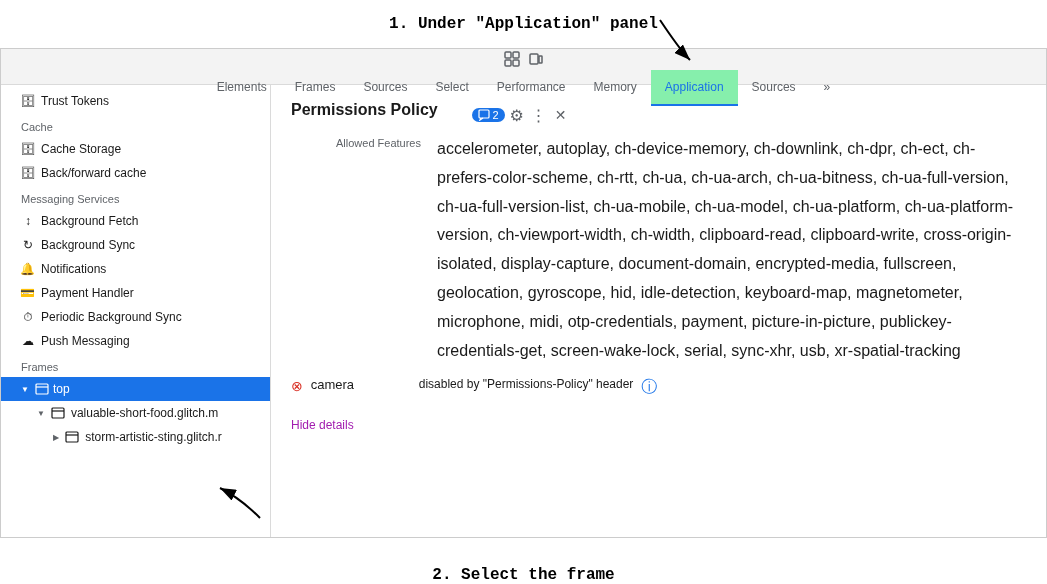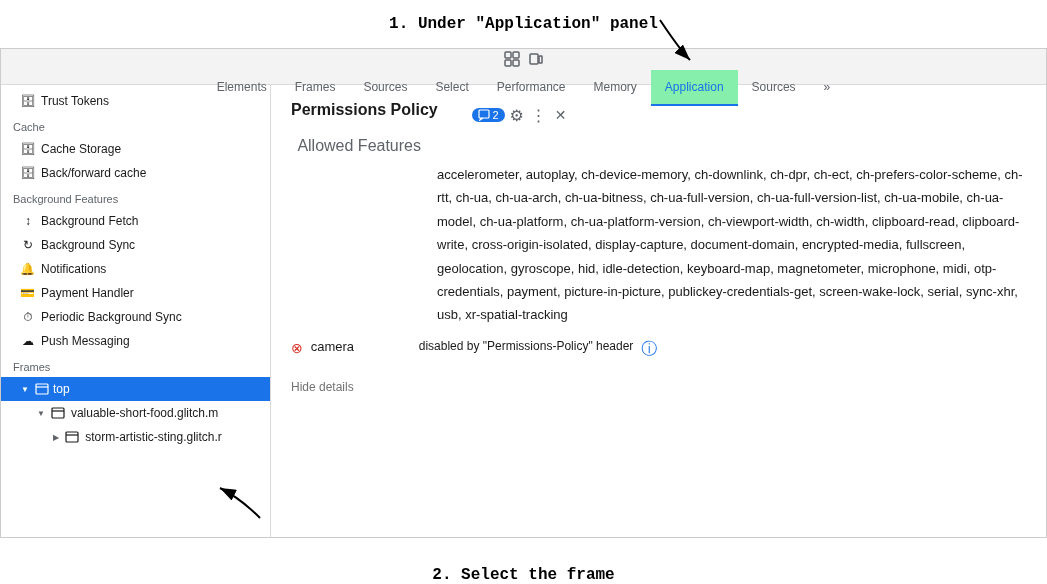--- a/index.html
+++ b/index.html
@@ -162,21 +162,21 @@
       width: 270px;
       border-right: 1px solid #dadada;
       overflow-y: auto;
       flex-shrink: 0;
       padding-top: 4px;
     }
 
     .sidebar-section-label {
       font-size: 11px;
       color: #5f6368;
-      padding: 8px 12px 4px 12px;
+      padding: 8px 12px 4px 20px;
       font-weight: 500;
     }
 
     .sidebar-item {
       display: flex;
       align-items: center;
       gap: 6px;
       padding: 3px 12px 3px 20px;
       cursor: pointer;
       font-size: 12px;
@@ -230,32 +230,31 @@
     }
 
     .policy-row {
       display: flex;
       margin-bottom: 12px;
       gap: 16px;
     }
 
     .policy-label {
       color: #5f6368;
-      font-size: 16px;
+      font-size: 11px;
       min-width: 130px;
       text-align: right;
       padding-top: 2px;
       flex-shrink: 0;
     }
 
     .policy-value {
-      font-size: 13px;
+      font-size: 16px;
       line-height: 1.8;
       flex: 1;
-      margin-top: 28px;
     }
 
     .disabled-feature-row {
       display: flex;
       align-items: flex-start;
       gap: 8px;
     }
 
     .error-icon {
       color: #d93025;
@@ -274,21 +273,21 @@
       min-width: 200px;
     }
 
     .info-icon {
       color: #1a73e8;
       font-size: 16px;
       cursor: pointer;
     }
 
     .hide-details-link {
-      color: #737373;
+      color: #a21caf;
       cursor: pointer;
       font-size: 12px;
       text-decoration: none;
       margin-top: 8px;
       display: inline-block;
     }
   </style>
 </head>
 <body>
 
@@ -383,21 +382,21 @@
         <div class="sidebar-section-label">Cache</div>
         <div class="sidebar-item">
           <span class="sidebar-item-icon">🗄</span>
           <span>Cache Storage</span>
         </div>
         <div class="sidebar-item">
           <span class="sidebar-item-icon">🗄</span>
           <span>Back/forward cache</span>
         </div>
 
-        <div class="sidebar-section-label">Background Features</div>
+        <div class="sidebar-section-label">Messaging Services</div>
         <div class="sidebar-item">
           <span class="sidebar-item-icon">↕</span>
           <span>Background Fetch</span>
         </div>
         <div class="sidebar-item">
           <span class="sidebar-item-icon">↻</span>
           <span>Background Sync</span>
         </div>
         <div class="sidebar-item">
           <span class="sidebar-item-icon">🔔</span>

